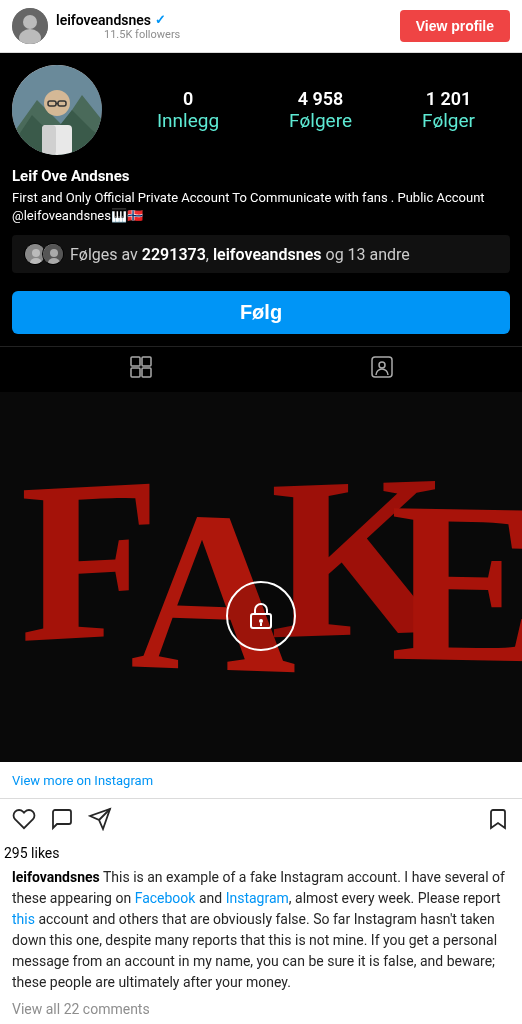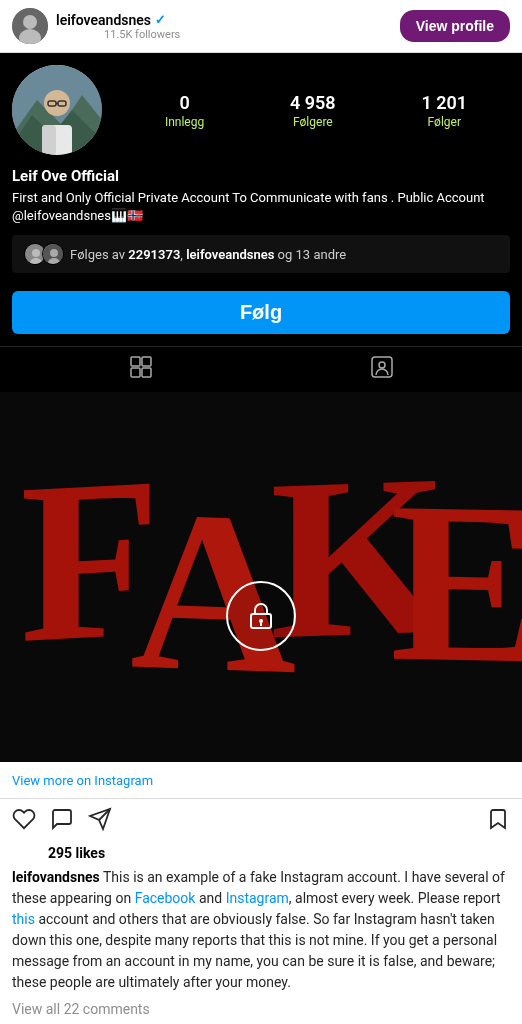--- a/index.html
+++ b/index.html
@@ -53,24 +53,24 @@
     .verified-badge {
       color: #0095f6;
       font-size: 13px;
     }
     .top-followers {
       font-size: 11px;
       color: #8e8e8e;
       margin-left: 48px;
     }
     .view-profile-btn {
-      background: #701a75;
+      background: #ef4444;
       color: #fff;
       border: none;
-      border-radius: 14px;
+      border-radius: 4px;
       padding: 8px 16px;
       font-size: 14px;
       font-weight: 600;
       cursor: pointer;
     }
 
     
     .profile-section {
       background: #000;
       color: #fff;
@@ -111,22 +111,22 @@
     }
     .stat-item {
       text-align: center;
     }
     .stat-number {
       font-size: 18px;
       font-weight: 600;
       display: block;
     }
     .stat-label {
-      font-size: 12px;
-      color: #bef264;
+      font-size: 19px;
+      color: #5eead4;
     }
     .profile-name {
       font-weight: 700;
       font-size: 15px;
       margin-bottom: 4px;
     }
     .profile-bio {
       font-size: 13px;
       line-height: 1.4;
       margin-bottom: 4px;
@@ -154,21 +154,21 @@
       width: 22px;
       height: 22px;
       border-radius: 50%;
       background: linear-gradient(135deg, #999, #444);
       border: 1px solid #000;
       margin-left: -4px;
       overflow: hidden;
     }
     .likes-avatar-sm:first-child { margin-left: 0; }
     .likes-text {
-      font-size: 13px;
+      font-size: 16px;
       color: #ccc;
       flex: 1;
     }
     .likes-text span {
       color: #fff;
       font-weight: 600;
     }
 
     
     .follow-btn {
@@ -258,24 +258,23 @@
       cursor: pointer;
     }
     .bookmark-icon {
       font-size: 24px;
       color: #262626;
       cursor: pointer;
     }
 
     
     .likes-count {
-      font-weight: 700;
+      font-weight: 400;
       font-size: 14px;
       padding: 0 4px 4px;
-      margin-left: 44px;
     }
 
     
     .post-caption {
       padding: 2px 12px 8px;
       font-size: 14px;
       line-height: 1.5;
     }
     .post-caption .username {
       font-weight: 700;
@@ -351,21 +350,21 @@
         <span class="stat-number">4 958</span>
         <span class="stat-label">Følgere</span>
       </div>
       <div class="stat-item">
         <span class="stat-number">1 201</span>
         <span class="stat-label">Følger</span>
       </div>
     </div>
   </div>
 
-  <div class="profile-name">Leif Ove Official</div>
+  <div class="profile-name">Leif Ove Andsnes</div>
   <div class="profile-bio">First and Only Official Private Account To Communicate with fans . Public Account @leifoveandsnes🎹🇳🇴</div>
 
   
   <div class="likes-bar">
     <div class="likes-avatars">
       <div class="likes-avatar-sm">
         <svg width="22" height="22">
             <circle cx="11" cy="11" r="11" fill="#888"></circle>
             <circle cx="11" cy="9" r="4" fill="#bbb"></circle>
             <ellipse cx="11" cy="19" rx="6" ry="5" fill="#bbb"></ellipse>

